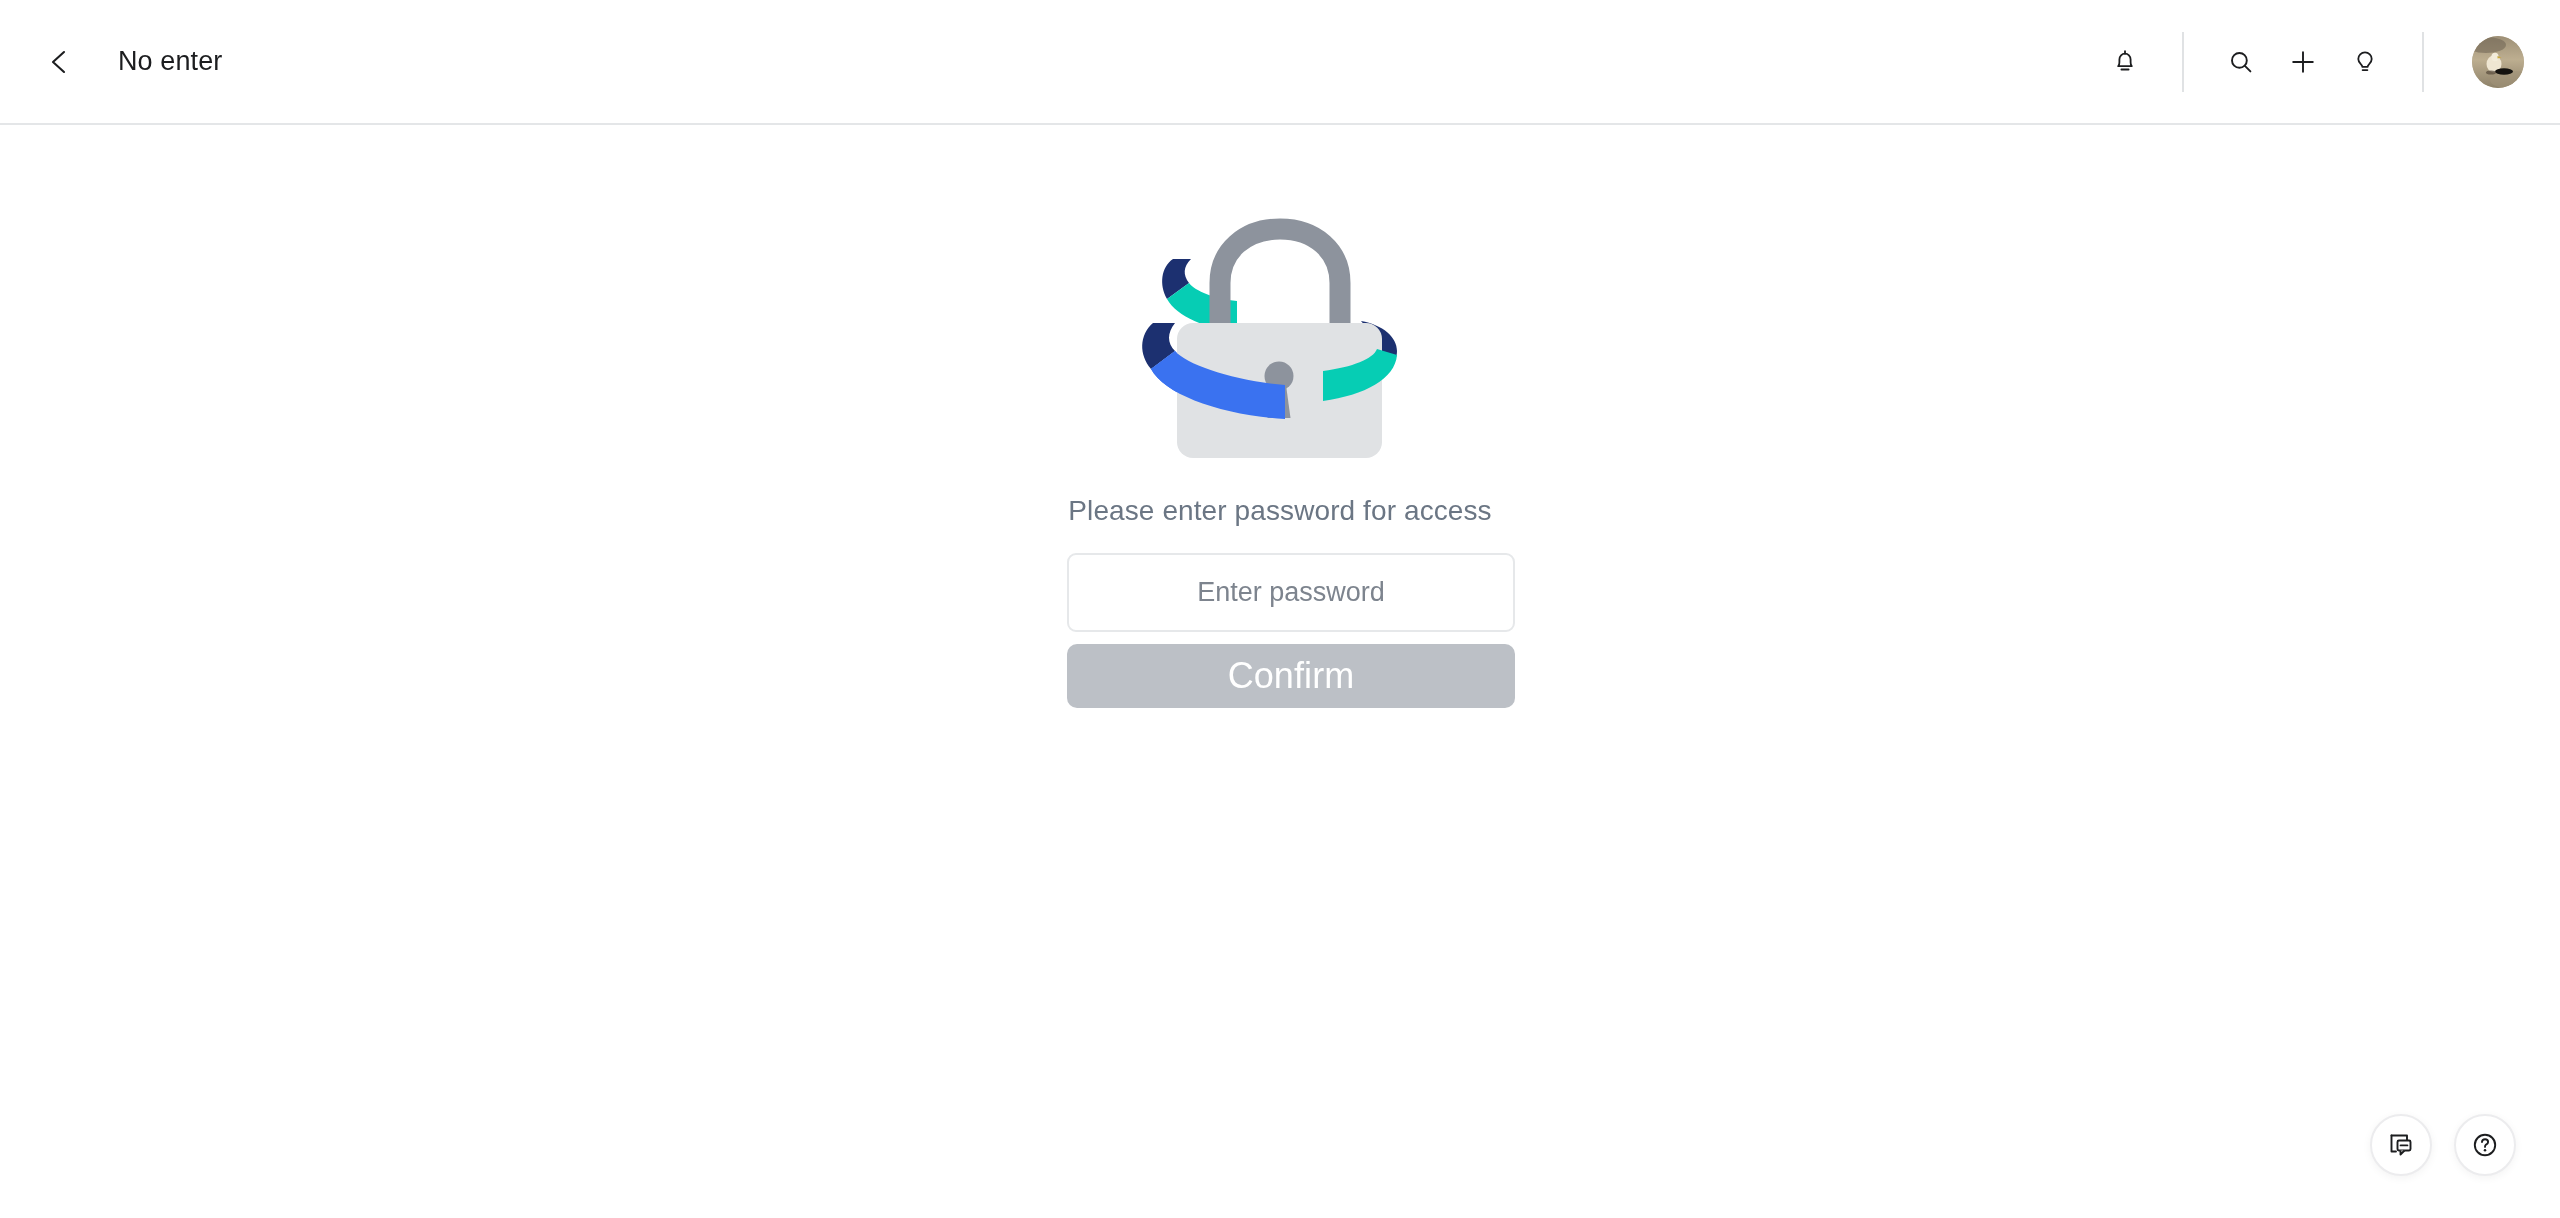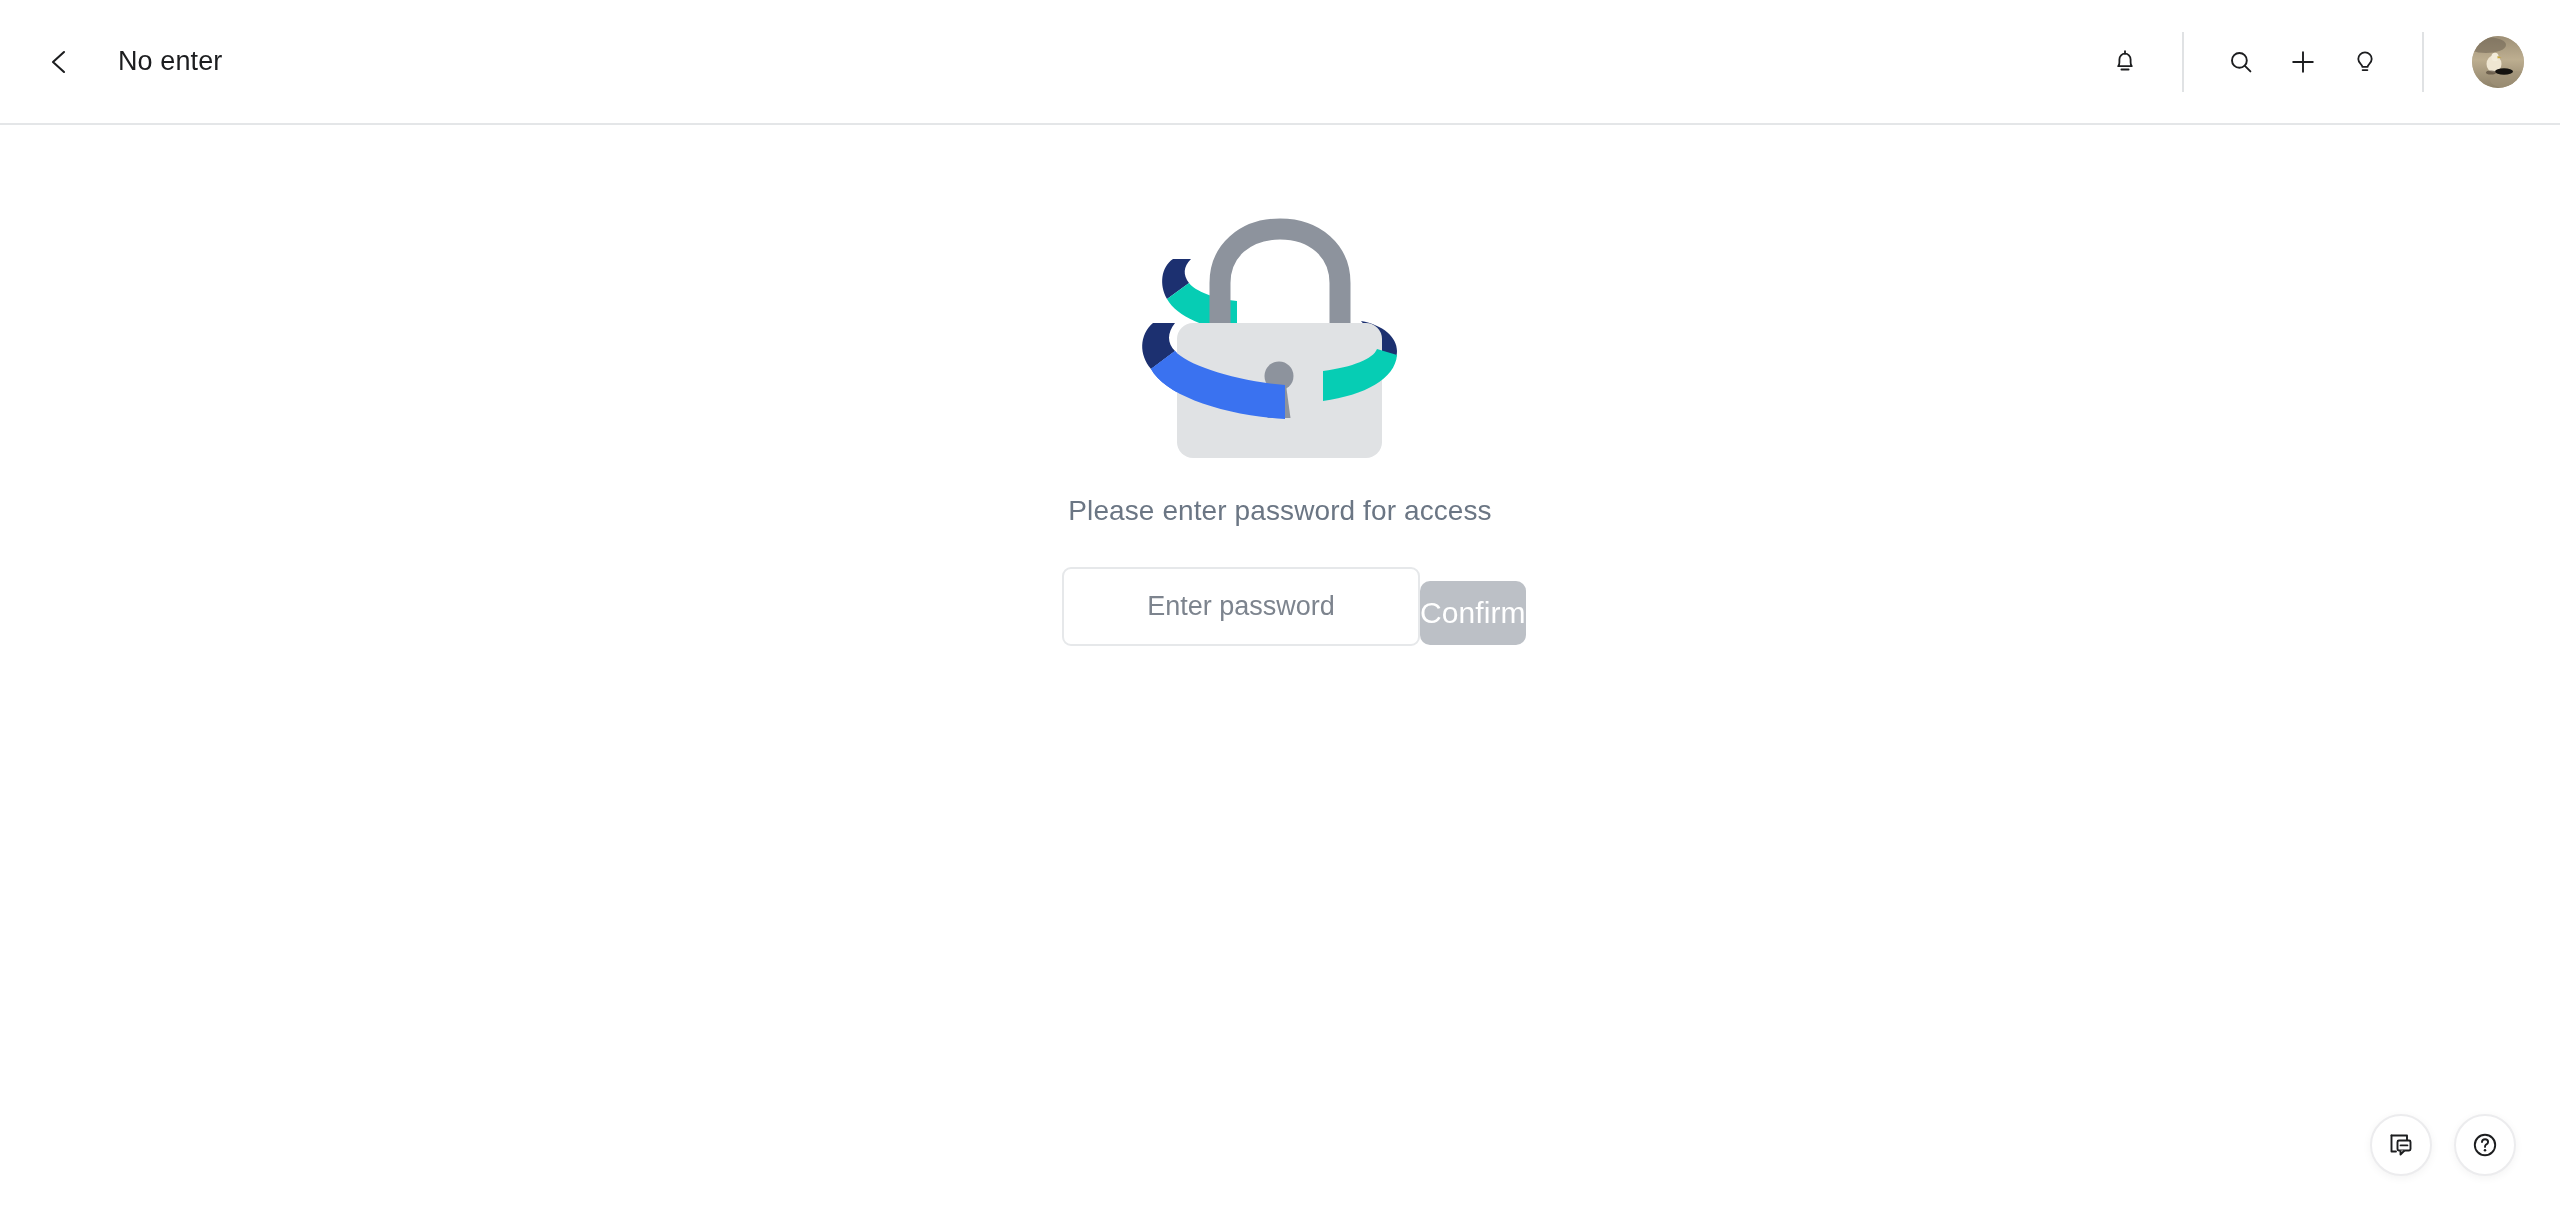--- a/index.html
+++ b/index.html
@@ -119,25 +119,25 @@
   .prompt-text {
     margin-top: 12px;
     font-size: 28px;
     color: #6b7684;
     font-weight: 400;
     letter-spacing: 0.1px;
     text-align: left;
   }
 
   .form-block {
-    margin-top: 40px;
+    margin-top: 26px;
     width: 470px;
     display: flex;
-    flex-direction: row;
-    align-items: center;
+    flex-direction: column;
+    align-items: flex-end;
   }
 
   .password-input {
     display: block;
     width: 448px;
     height: 79px;
     margin-left: 17px;
     border: 2px solid #e6e8ea;
     border-radius: 9px;
     background: #ffffff;
@@ -154,21 +154,21 @@
 
   .confirm-button {
     margin-top: 12px;
     width: 448px;
     height: 64px;
     border: none;
     border-radius: 10px;
     background: #bcc0c6;
     color: #ffffff;
     font-family: "Liberation Sans", sans-serif;
-    font-size: 30px;
+    font-size: 36px;
     font-weight: 400;
     cursor: default;
     letter-spacing: 0.1px;
   }
 
   
   .fab-group {
     position: absolute;
     right: 44px;
     bottom: 40px;

